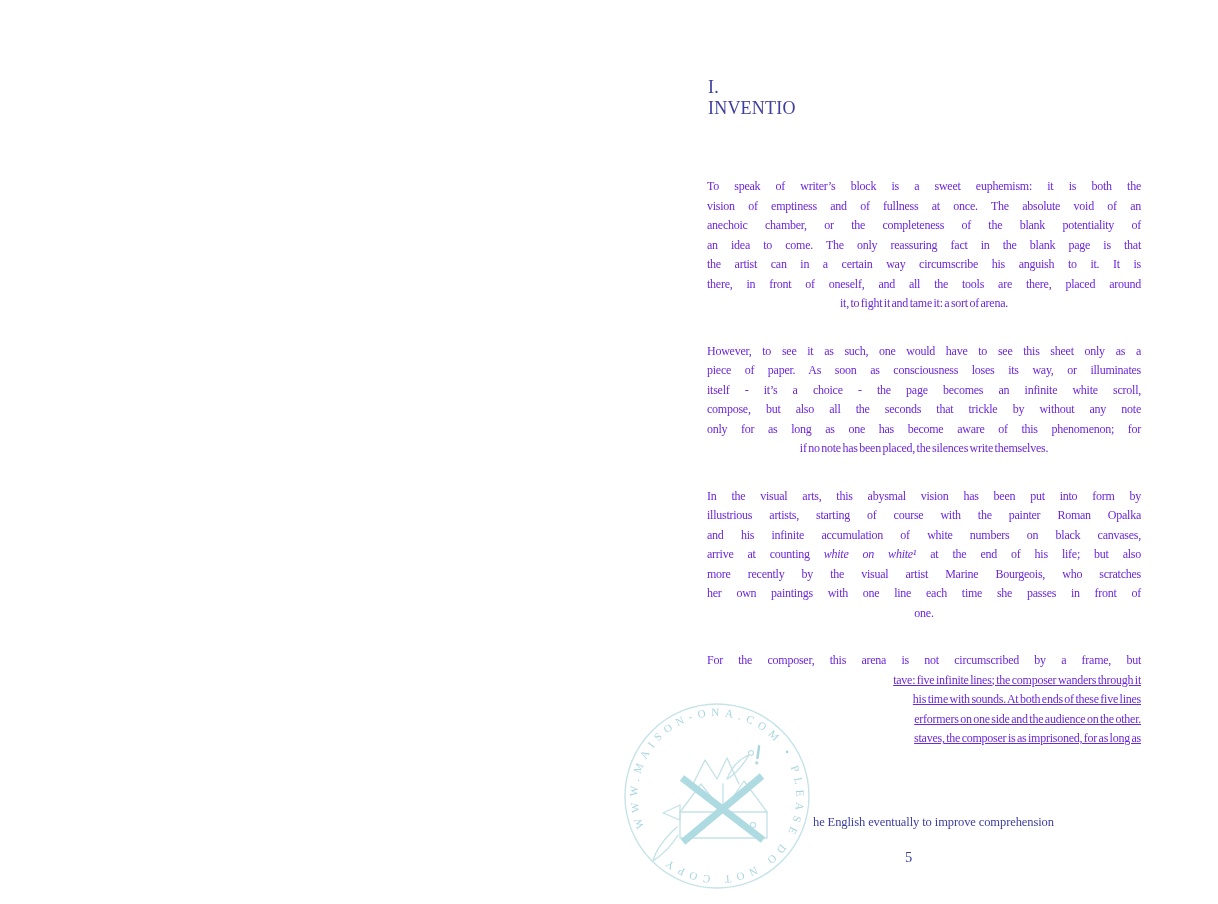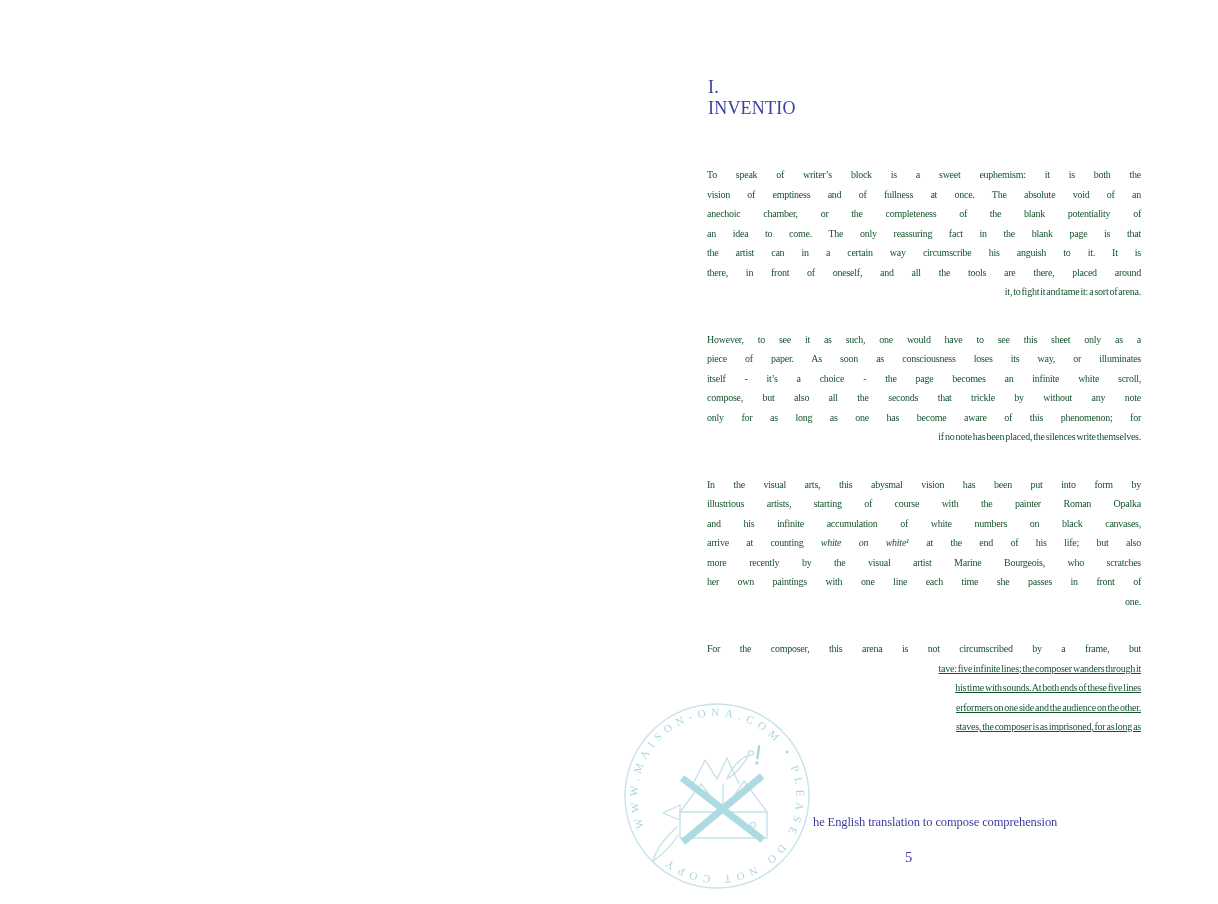--- a/index.html
+++ b/index.html
@@ -12,29 +12,29 @@
   .spread{position:absolute;inset:0;}
   .page-left{position:absolute;left:0;top:0;width:609px;height:904px;background:#ffffff;}
   .page-right{position:absolute;left:609px;top:0;width:609px;height:904px;background:#ffffff;}
 
   .heading{
     position:absolute;left:708px;top:77px;
     color:#3d3e9e;font-size:18px;line-height:21px;
     letter-spacing:0.2px;
   }
   .body-text{
-    position:absolute;left:707px;top:165px;width:434px;
-    color:#14532d;font-size:10px;line-height:19.5px;
+    position:absolute;left:707px;top:177px;width:434px;
+    color:#6d28d9;font-size:12px;line-height:19.5px;
     letter-spacing:-0.25px;word-spacing:-1.2px;
     hyphens:none;
   }
   .para + .para{margin-top:28px;}
   .pline{min-height:19.5px;}
   .pline.justify{text-align:justify;text-align-last:justify;}
-  .pline.left{text-align:right;font-family:Liberation Serif, serif;}
+  .pline.left{text-align:center;font-family:Liberation Serif, serif;}
   .pline.right{text-align:right;text-decoration:underline;}
   .pline em{}
 
   .footnote{
     position:absolute;left:813px;top:815px;
     color:#3d3e9e;font-size:12.5px;line-height:15px;
     letter-spacing:-0.1px;
   }
   .pagenum{
     position:absolute;left:905px;top:849px;
@@ -92,21 +92,21 @@
       </div>
       <div class="para">
         <div class="pline justify">For the composer, this arena is not circumscribed by a frame, but</div>
         <div class="pline right">tave: five infinite lines; the composer wanders through it</div>
         <div class="pline right">his time with sounds. At both ends of these five lines</div>
         <div class="pline right">erformers on one side and the audience on the other.</div>
         <div class="pline right">staves, the composer is as imprisoned, for as long as</div>
       </div>
     </div>
 
-  <div class="footnote">he English translation to compose comprehension</div>
+  <div class="footnote">he English eventually to improve comprehension</div>
 
   <div class="pagenum">5</div>
 
   <svg class="stamp" width="190" height="190" viewBox="0 0 190 190" xmlns="http://www.w3.org/2000/svg">
     <circle class="outer-circle" cx="95" cy="95" r="92"></circle>
 
     <defs>
       <path id="ringPath" d="M 22.3 125.9 A 79 79 0 1 1 167.7 64.1 A 79 79 0 1 1 22.3 125.9" fill="none"></path>
     </defs>
     <text class="ring-label">

